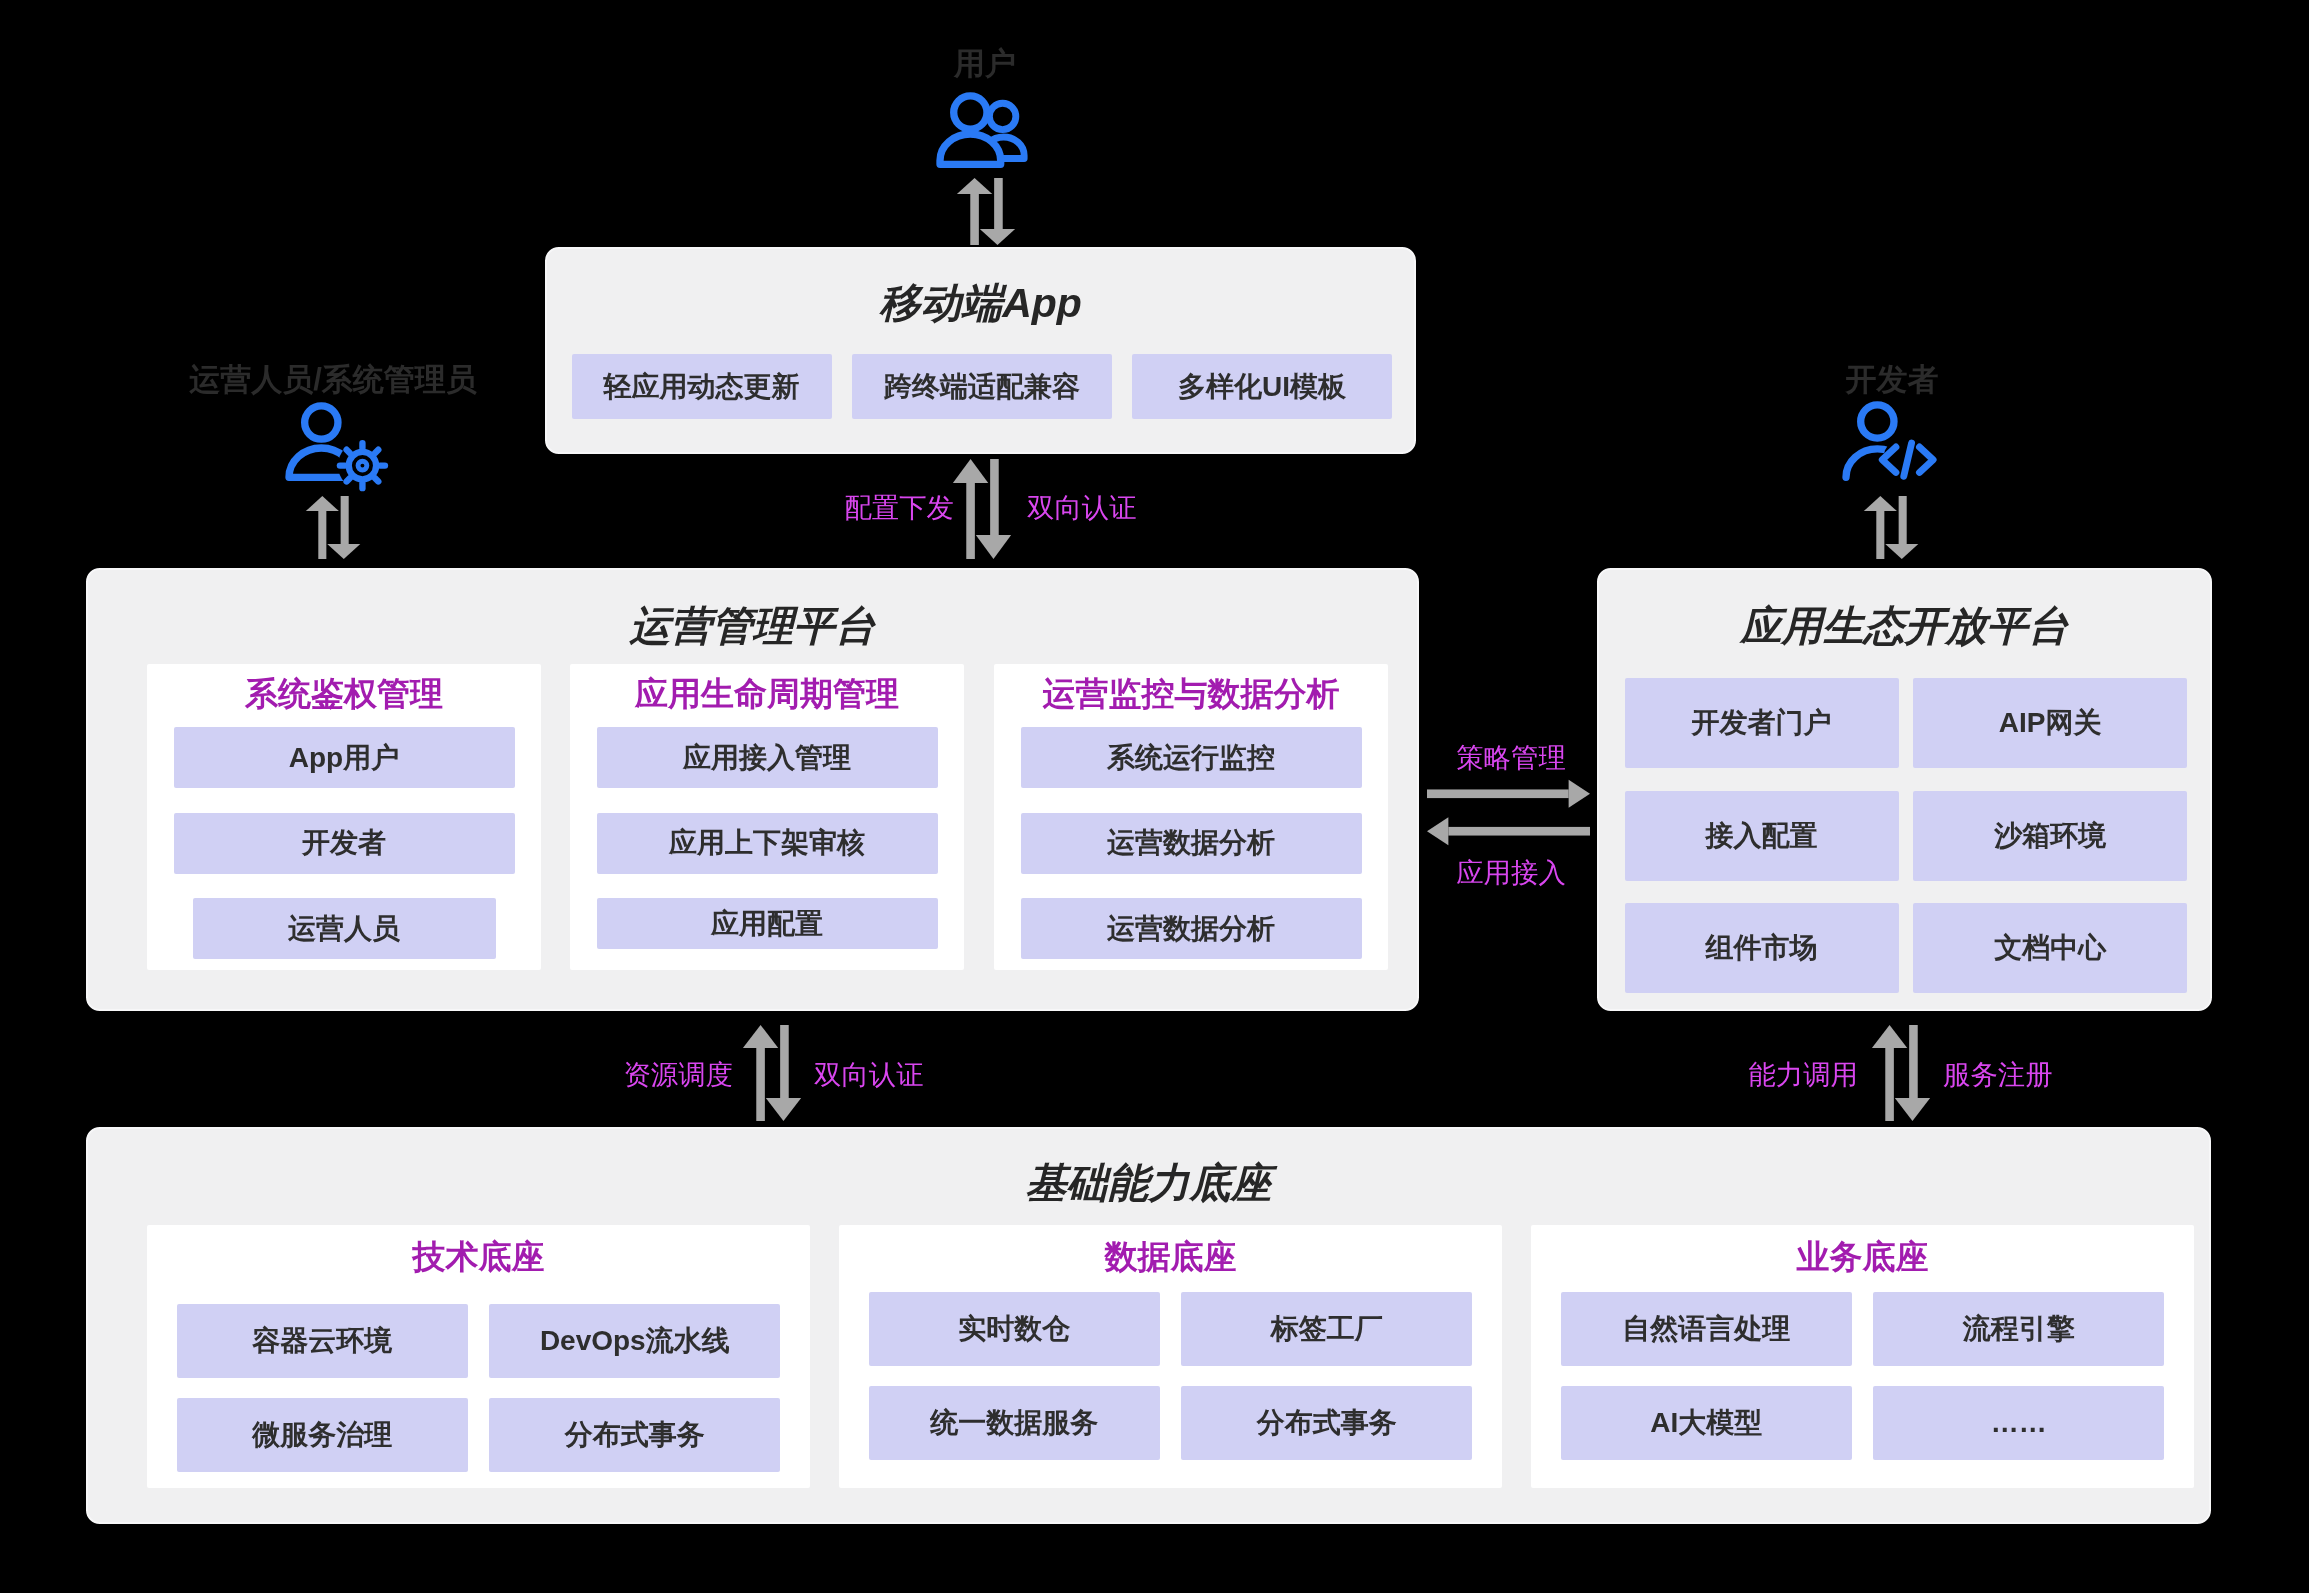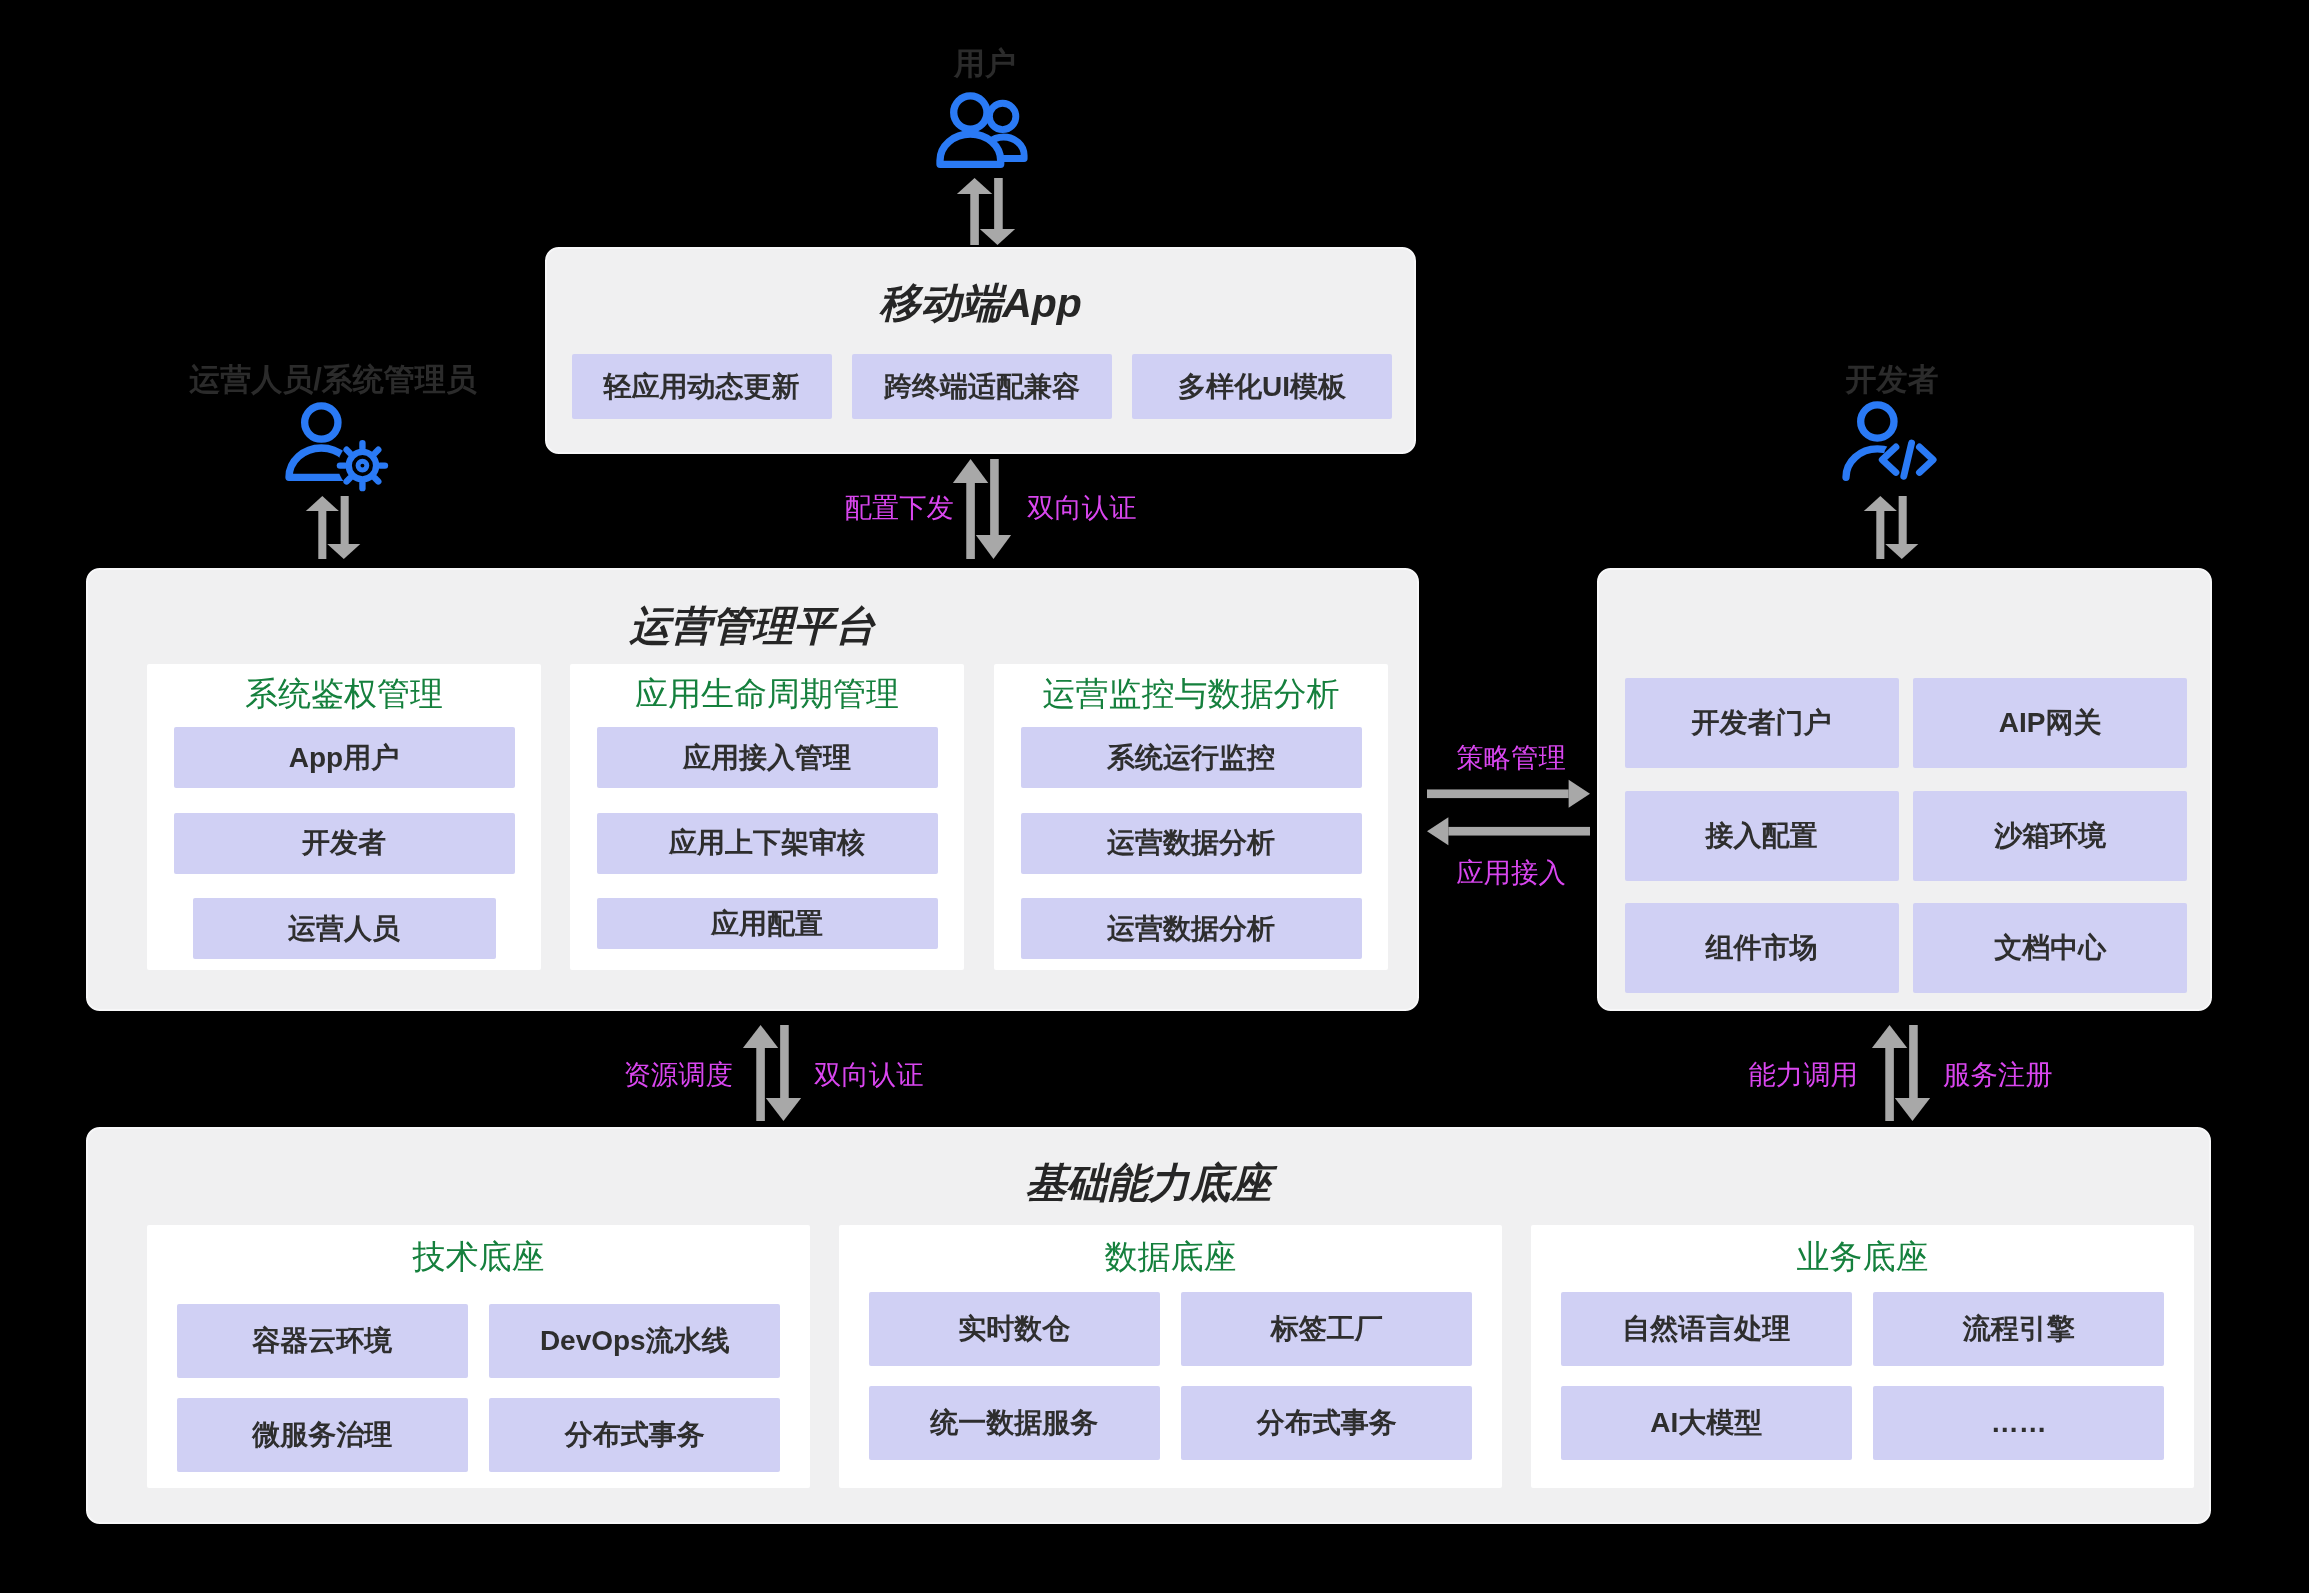--- a/index.html
+++ b/index.html
@@ -18,21 +18,21 @@
   }
   .box-title{
     text-align:center;font-size:41px;font-weight:700;font-style:italic;
     color:#262626;white-space:nowrap;
   }
   .card{
     position:absolute;background:#ffffff;border-radius:2px;box-sizing:border-box;
     display:flex;flex-direction:column;align-items:center;
   }
   .card-title{
-    font-size:33px;font-weight:400;color:#15803d;white-space:nowrap;
+    font-size:33px;font-weight:700;color:#a21caf;white-space:nowrap;
     display:flex;align-items:center;justify-content:center;
   }
   .chip{
     background:#d0d0f4;border-radius:2px;color:#2e2e2e;
     display:flex;align-items:center;justify-content:center;
     font-size:28px;font-weight:600;white-space:nowrap;box-sizing:border-box;
   }
   .conn-label{
     position:absolute;font-size:27.4px;font-weight:400;color:#d946ef;white-space:nowrap;
   }
@@ -167,20 +167,21 @@
     <svg width="163" height="73" viewBox="0 0 168 76" preserveAspectRatio="none" fill="#a8a8a8">
       <rect x="0" y="14" width="146" height="9"></rect>
         <polygon points="146,4 146,33 168,18.5"></polygon>
       <rect x="22" y="53" width="146" height="9"></rect>
         <polygon points="22,43 22,72 0,57.5"></polygon>
     </svg>
   </div>
   <div class="conn-label center-x" style="left:1511px;top:855px;">应用接入</div>
 
   <div class="box" style="left:1597px;top:568px;width:615px;height:443px;">
+    <div class="box-title" style="margin-top:29px;">应用生态开放平台</div>
     <div class="abs" style="left:25.5px;top:108px;width:565px;display:grid;grid-template-columns:274px 274px;grid-auto-rows:90px;column-gap:14.7px;row-gap:22.5px;">
       <div class="chip">开发者门户</div>
       <div class="chip">AIP网关</div>
       <div class="chip">接入配置</div>
       <div class="chip">沙箱环境</div>
       <div class="chip">组件市场</div>
       <div class="chip">文档中心</div>
     </div>
   </div>
 

